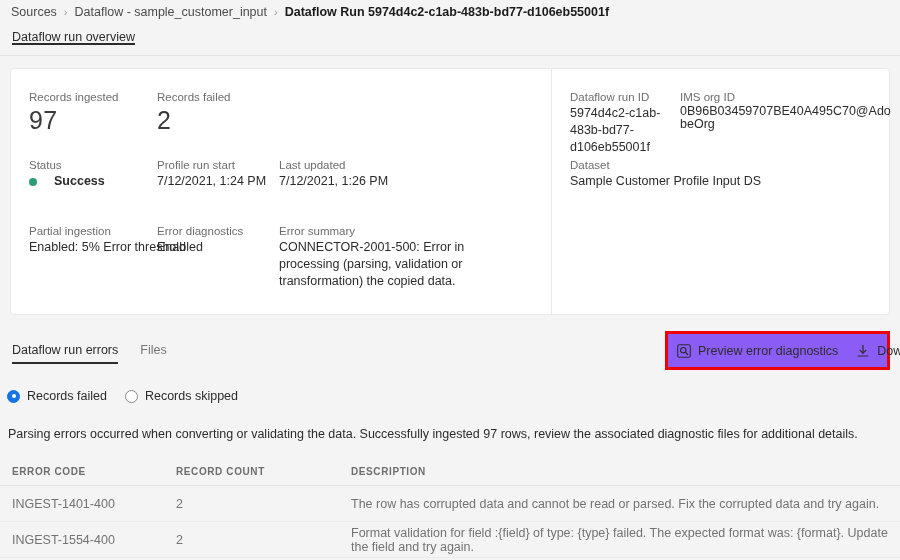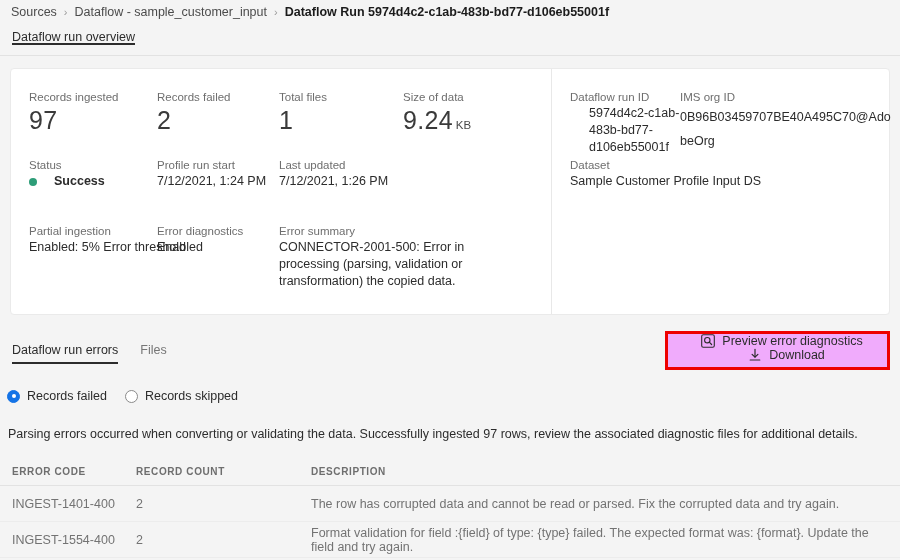--- a/index.html
+++ b/index.html
@@ -59,43 +59,43 @@
   }
   .metric-num {
     font-size: 25px; color: #3a3a3a; line-height: 30px;
     font-weight: 300; letter-spacing: .3px;
   }
   .metric-unit { font-size: 11.5px; color: #4a4a4a; margin-left: 3px; }
 
   .status-row { display: flex; align-items: center; gap: 17px; font-weight: bold; }
   .dot { width: 8px; height: 8px; border-radius: 50%; background: #2d9d78; flex: none; }
 
-  .mono-id { font-size: 12.5px; color: #2c2c2c; line-height: 17px; width: 120px; margin-left: 19px; }
-  .mono-id-wide { font-size: 12.5px; color: #2c2c2c; line-height: 24px; width: 215px; word-break: break-all; }
+  .mono-id { font-size: 12.5px; color: #2c2c2c; line-height: 17px; width: 120px; }
+  .mono-id-wide { font-size: 12.5px; color: #2c2c2c; line-height: 13px; width: 215px; word-break: break-all; }
   .err-sum { font-size: 12.5px; color: #2c2c2c; line-height: 17px; width: 240px; }
 
   
   .sectiontabs {
     position: absolute; left: 12px; top: 343px;
     display: flex; align-items: flex-start; gap: 22px; justify-content: center;
   }
   .stab { font-size: 12.5px; color: #767676; position: relative; padding-bottom: 7px; }
   .stab.active { color: #2c2c2c; }
   .stab.active::after {
     content: ""; position: absolute; left: 0; right: 0; bottom: 0;
     height: 2px; background: #2c2c2c;
   }
 
   
   .action-highlight {
     position: absolute; left: 665px; top: 331px;
     width: 225px; height: 39px;
     border: 3px solid #ee0000;
-    background: #f0abfc;
-    display: flex; align-items: center; flex-direction: column;
+    background: #8b5cf6;
+    display: flex; align-items: center;
   }
   .act-btn {
     display: flex; align-items: center; gap: 7px;
     font-size: 12.5px; color: #2c2c2c; white-space: nowrap;
   }
   .act-btn.preview { margin-left: 9px; }
   .act-btn.download { margin-left: 18px; }
   .ico { flex: none; display: block; }
 
   
@@ -129,21 +129,21 @@
     height: 28px; border-bottom: 1px solid #e2e2e2;
   }
   .th {
     font-size: 10px; color: #6e6e6e; letter-spacing: .6px;
     font-weight: bold; text-transform: uppercase;
   }
   .tbody-row {
     height: 36px; border-bottom: 1px solid #ececec;
     font-size: 12.5px; color: #737373;
   }
-  .c-code { width: 124px; flex: none; }
+  .c-code { width: 164px; flex: none; }
   .c-count { width: 175px; flex: none; }
   .c-desc { flex: 1; }
 </style>
 </head>
 <body>
 
 <div class="page">
 
   <div class="breadcrumb">
     <span class="crumb">Sources</span>
@@ -164,31 +164,21 @@
       <div class="fld" style="left:18px; top:21px;">
         <div class="fld-label">Records ingested</div>
         <div class="metric-num">97</div>
       </div>
 
       <div class="fld" style="left:146px; top:21px;">
         <div class="fld-label">Records failed</div>
         <div class="metric-num">2</div>
       </div>
 
-      <div class="fld" style="left:268px; top:21px;">
-        <div class="fld-label">Total files</div>
-        <div class="metric-num">1</div>
-      </div>
-
-      <div class="fld" style="left:392px; top:21px;">
-        <div class="fld-label">Size of data</div>
-        <div>
-          <span class="metric-num">9.24</span><span class="metric-unit">KB</span>
-        </div>
-      </div>
+
 
       <div class="fld" style="left:18px; top:89px;">
         <div class="fld-label">Status</div>
         <div class="status-row">
           <span class="dot"></span>
           <span class="fld-value">Success</span>
         </div>
       </div>
 
       <div class="fld" style="left:146px; top:89px;">

